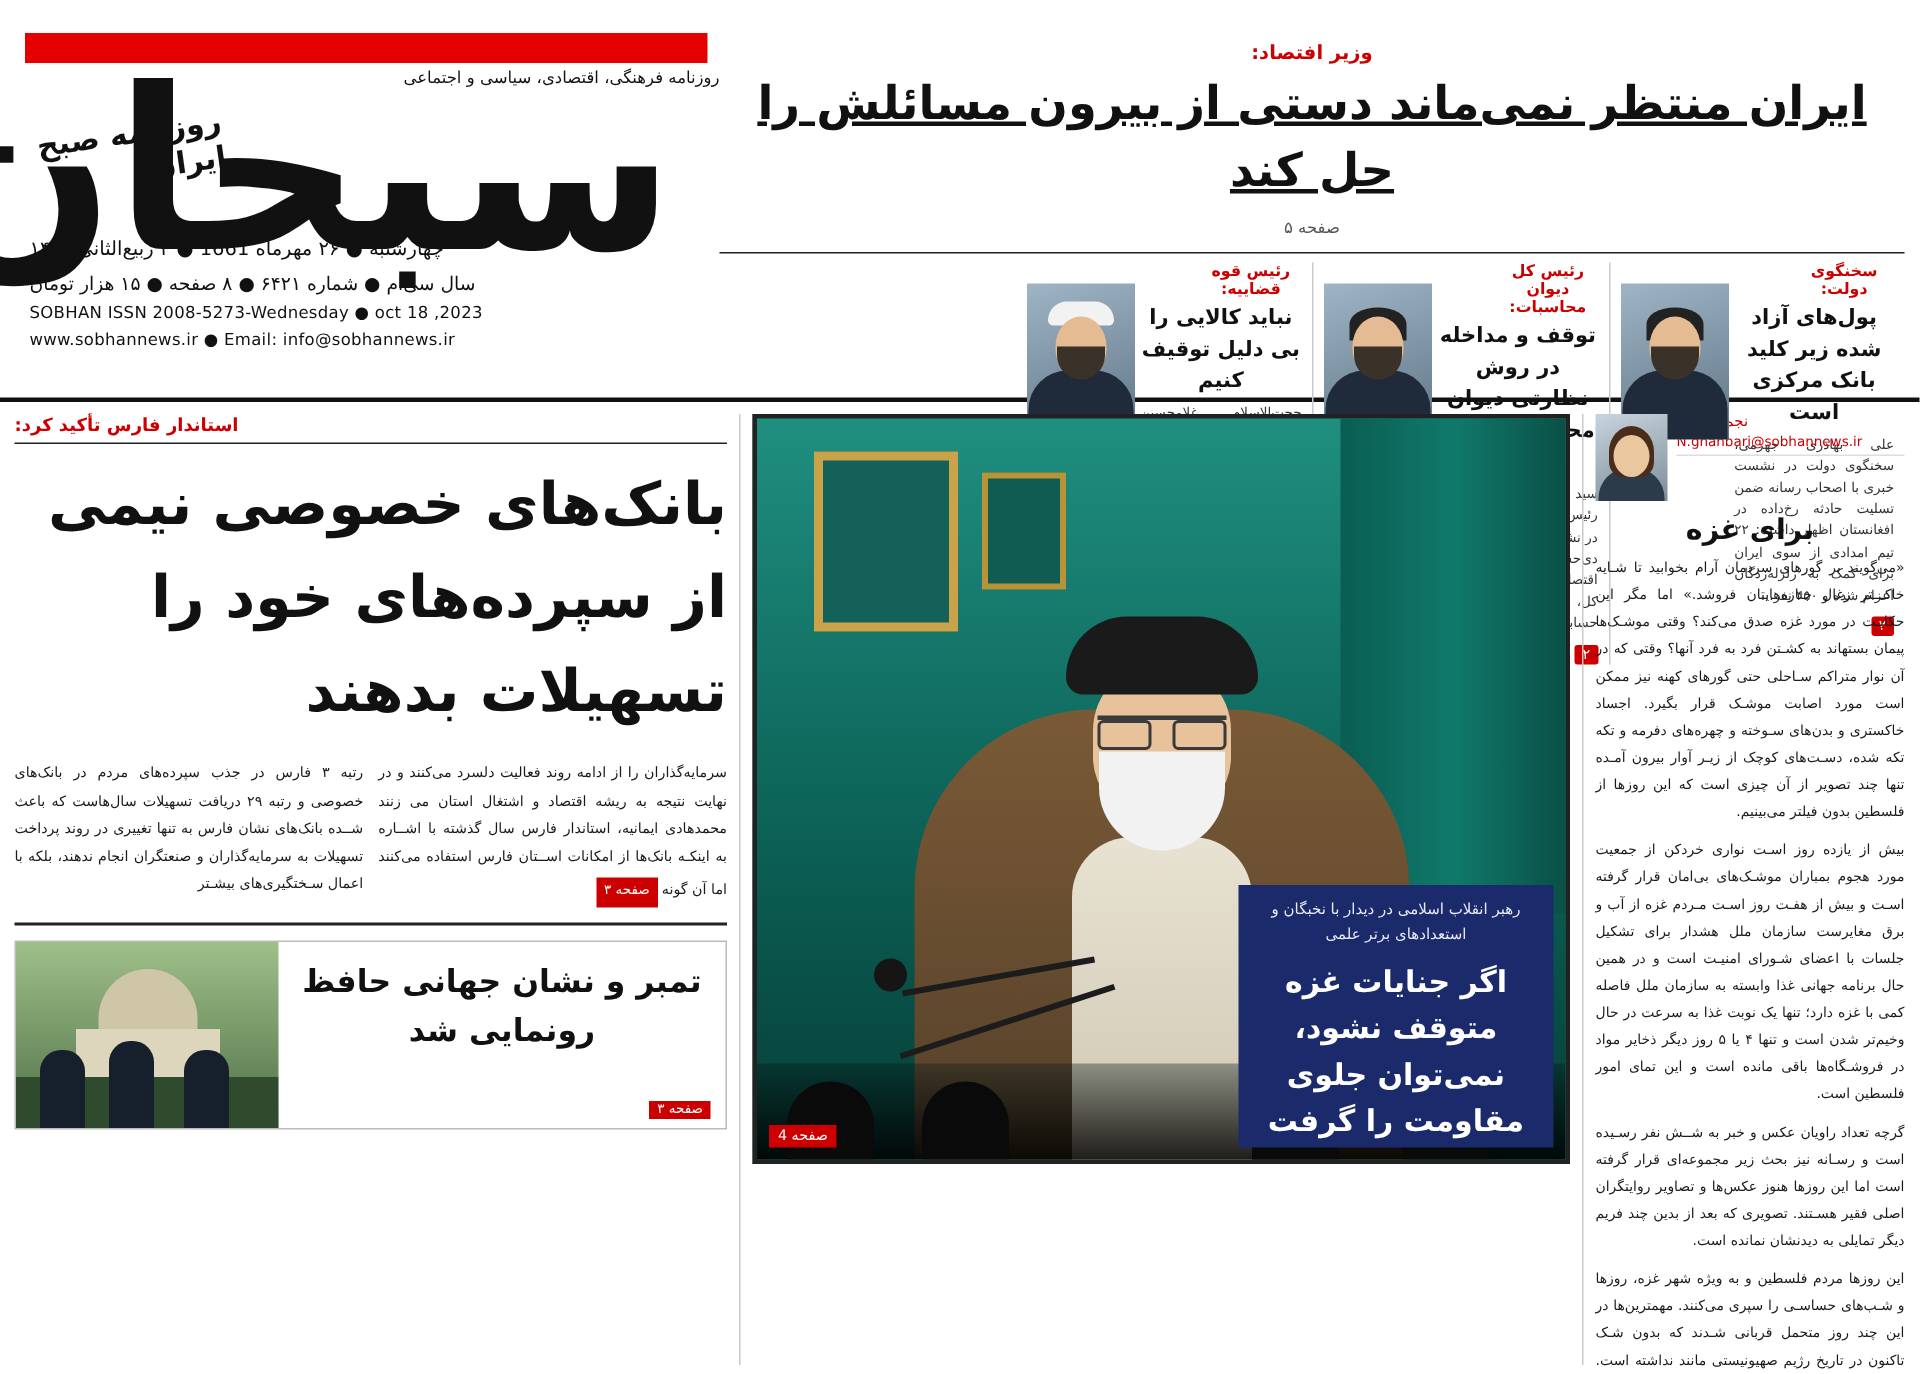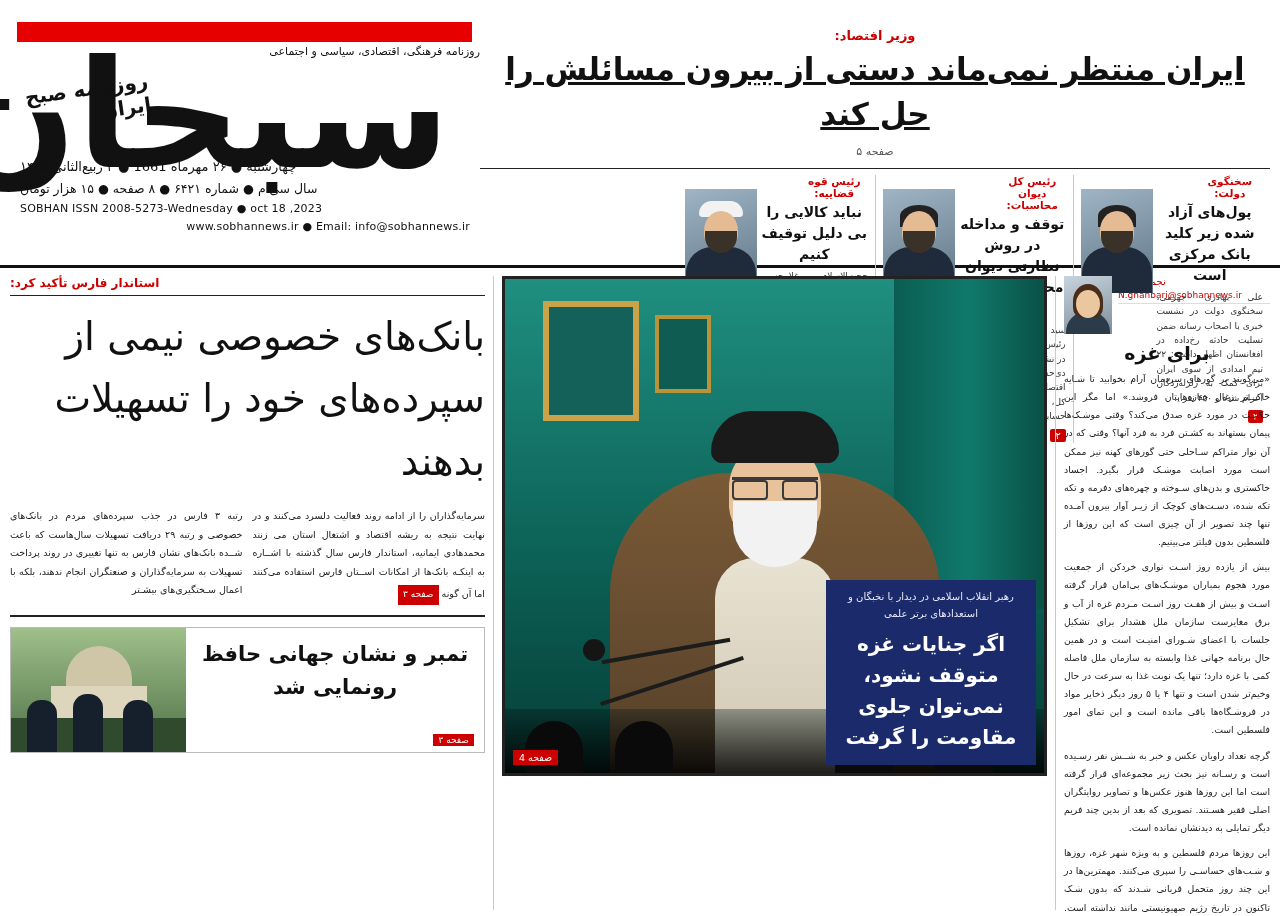--- a/index.html
+++ b/index.html
@@ -67,21 +67,21 @@
     width: 450px;
     text-align: left;
     direction: rtl;
     font-size: 12.5px;
     line-height: 1.7;
     color: #111;
   }
   .logo-meta .line1 { font-size: 13px; }
   .logo-meta .line2 { font-size: 12.5px; }
   .logo-meta .line3 { font-size: 11px; letter-spacing: 0.2px; }
-  .logo-meta .line4 { font-size: 11px; letter-spacing: 0.2px; direction: ltr; text-align: right; }
+  .logo-meta .line4 { font-size: 11px; letter-spacing: 0.2px; direction: ltr; text-align: left; }
 
   .head-right {
     flex: 1 1 auto;
     display: flex;
     flex-direction: column;
     padding-top: 28px;
   }
   .lead-kicker {
     text-align: center;
     font-size: 13px;
@@ -352,21 +352,21 @@
   .pm-aud-h {
     position: absolute; bottom: 0; width: 58px; height: 52px;
     background: #0a0a0a; border-radius: 30px 30px 0 0;
   }
   .photo-caption {
     position: absolute;
     bottom: 8px; right: 8px;
     width: 210px;
     background: #1a2a6b;
     color: #fff;
-    padding: 8px 10px 12px 10px;
+    padding: 8px 10px 2px 10px;
     text-align: center;
   }
   .pc-sub {
     font-size: 10px; line-height: 1.7; color: #e8e8f5; margin-bottom: 7px;
   }
   .pc-main {
     font-size: 20px; line-height: 1.55; font-weight: bold; color: #fff;
   }
   .pc-badge {
     position: absolute;
@@ -383,21 +383,21 @@
     padding-right: 8px;
   }
   .ml-kicker {
     text-align: left;
     font-size: 12px; color: #cc0000; font-weight: bold;
     border-bottom: 1px solid #222;
     padding-bottom: 5px;
     margin-bottom: 10px;
   }
   .ml-headline {
-    font-size: 39px; font-weight: normal; color: #111;
+    font-size: 39px; font-weight: bold; color: #111;
     line-height: 1.6; text-align: right;
     margin-bottom: 14px;
   }
   .ml-cols {
     display: flex; flex-direction: row; gap: 10px;
     border-bottom: 2px solid #222;
     padding-bottom: 10px;
   }
   .ml-col {
     flex: 1 1 50%;

